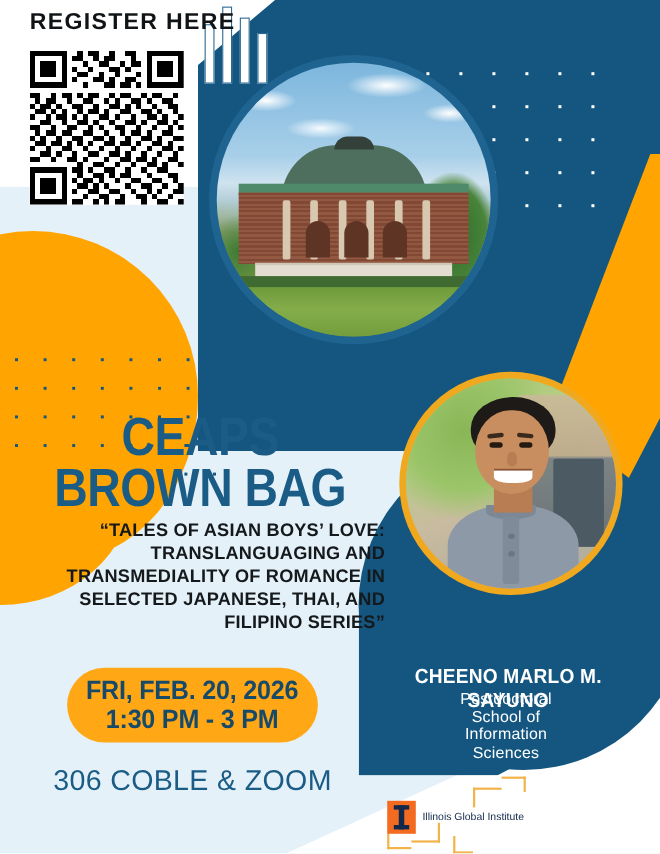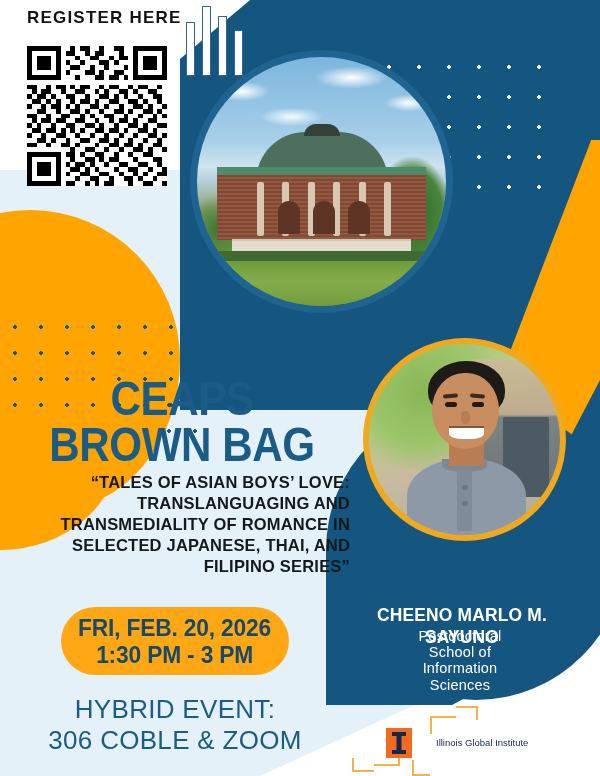--- a/index.html
+++ b/index.html
@@ -101,21 +101,21 @@
   .bars{ position:absolute; left:186px; top:-4px; width:80px; height:80px; }
   .bars i{
     position:absolute; bottom:0;
     width:9px; border:1.4px solid #2b6a94; background:#ffffff;
     display:block;
   }
 
   
   .register-label{
     position:absolute; left:27px; top:8px;
-    font-size:17px; font-weight:700; letter-spacing:1.2px;
+    font-size:21px; font-weight:700; letter-spacing:1.2px;
     color:#111417;
   }
   .qr-wrap{
     position:absolute; left:27px; top:46px;
     width:140px; height:140px;
     background:#ffffff;
   }
   .qr-wrap svg{ display:block; width:140px; height:140px; }
 
   
@@ -307,21 +307,21 @@
   }
   .speaker-role{
     position:absolute; left:352px; top:628px; width:216px;
     text-align:center; color:#ffffff;
     font-size:14.5px; line-height:1.12; letter-spacing:0.2px;
   }
 
   
   .logo{
     position:absolute; left:352px; top:728px;
-    display:flex; align-items:center; gap:24px;margin-left:34px;
+    display:flex; align-items:center; gap:6px;
   }
   .logo-mark{
     width:26px; height:30px; background:#f36b21;
     position:relative; flex:0 0 auto;
   }
   .logo-mark:before{
     content:""; position:absolute; left:50%; top:4px; transform:translateX(-50%);
     width:14px; height:4px; background:#13294b;
   }
   .logo-mark:after{
@@ -639,21 +639,20 @@
   </div>
 
   <div class="subtitle">“TALES OF ASIAN BOYS’ LOVE: TRANSLANGUAGING AND TRANSMEDIALITY OF ROMANCE IN SELECTED JAPANESE, THAI, AND FILIPINO SERIES”</div>
 
   <div class="date-pill">
     <div class="l1">FRI, FEB. 20, 2026</div>
     <div class="l2">1:30 PM - 3 PM</div>
   </div>
 
   <div class="hybrid">
-    <div>HYBRID EVENT:</div>
     <div>306 COBLE &amp; ZOOM</div>
   </div>
 
   <div class="speaker-ring">
     <div class="speaker-photo">
       <div class="sp-bg-tree"></div>
       <div class="sp-bg-bld"></div>
       <div class="sp-bg-door"></div>
       <div class="sp-shirt"></div>
       <div class="sp-collar"></div>

